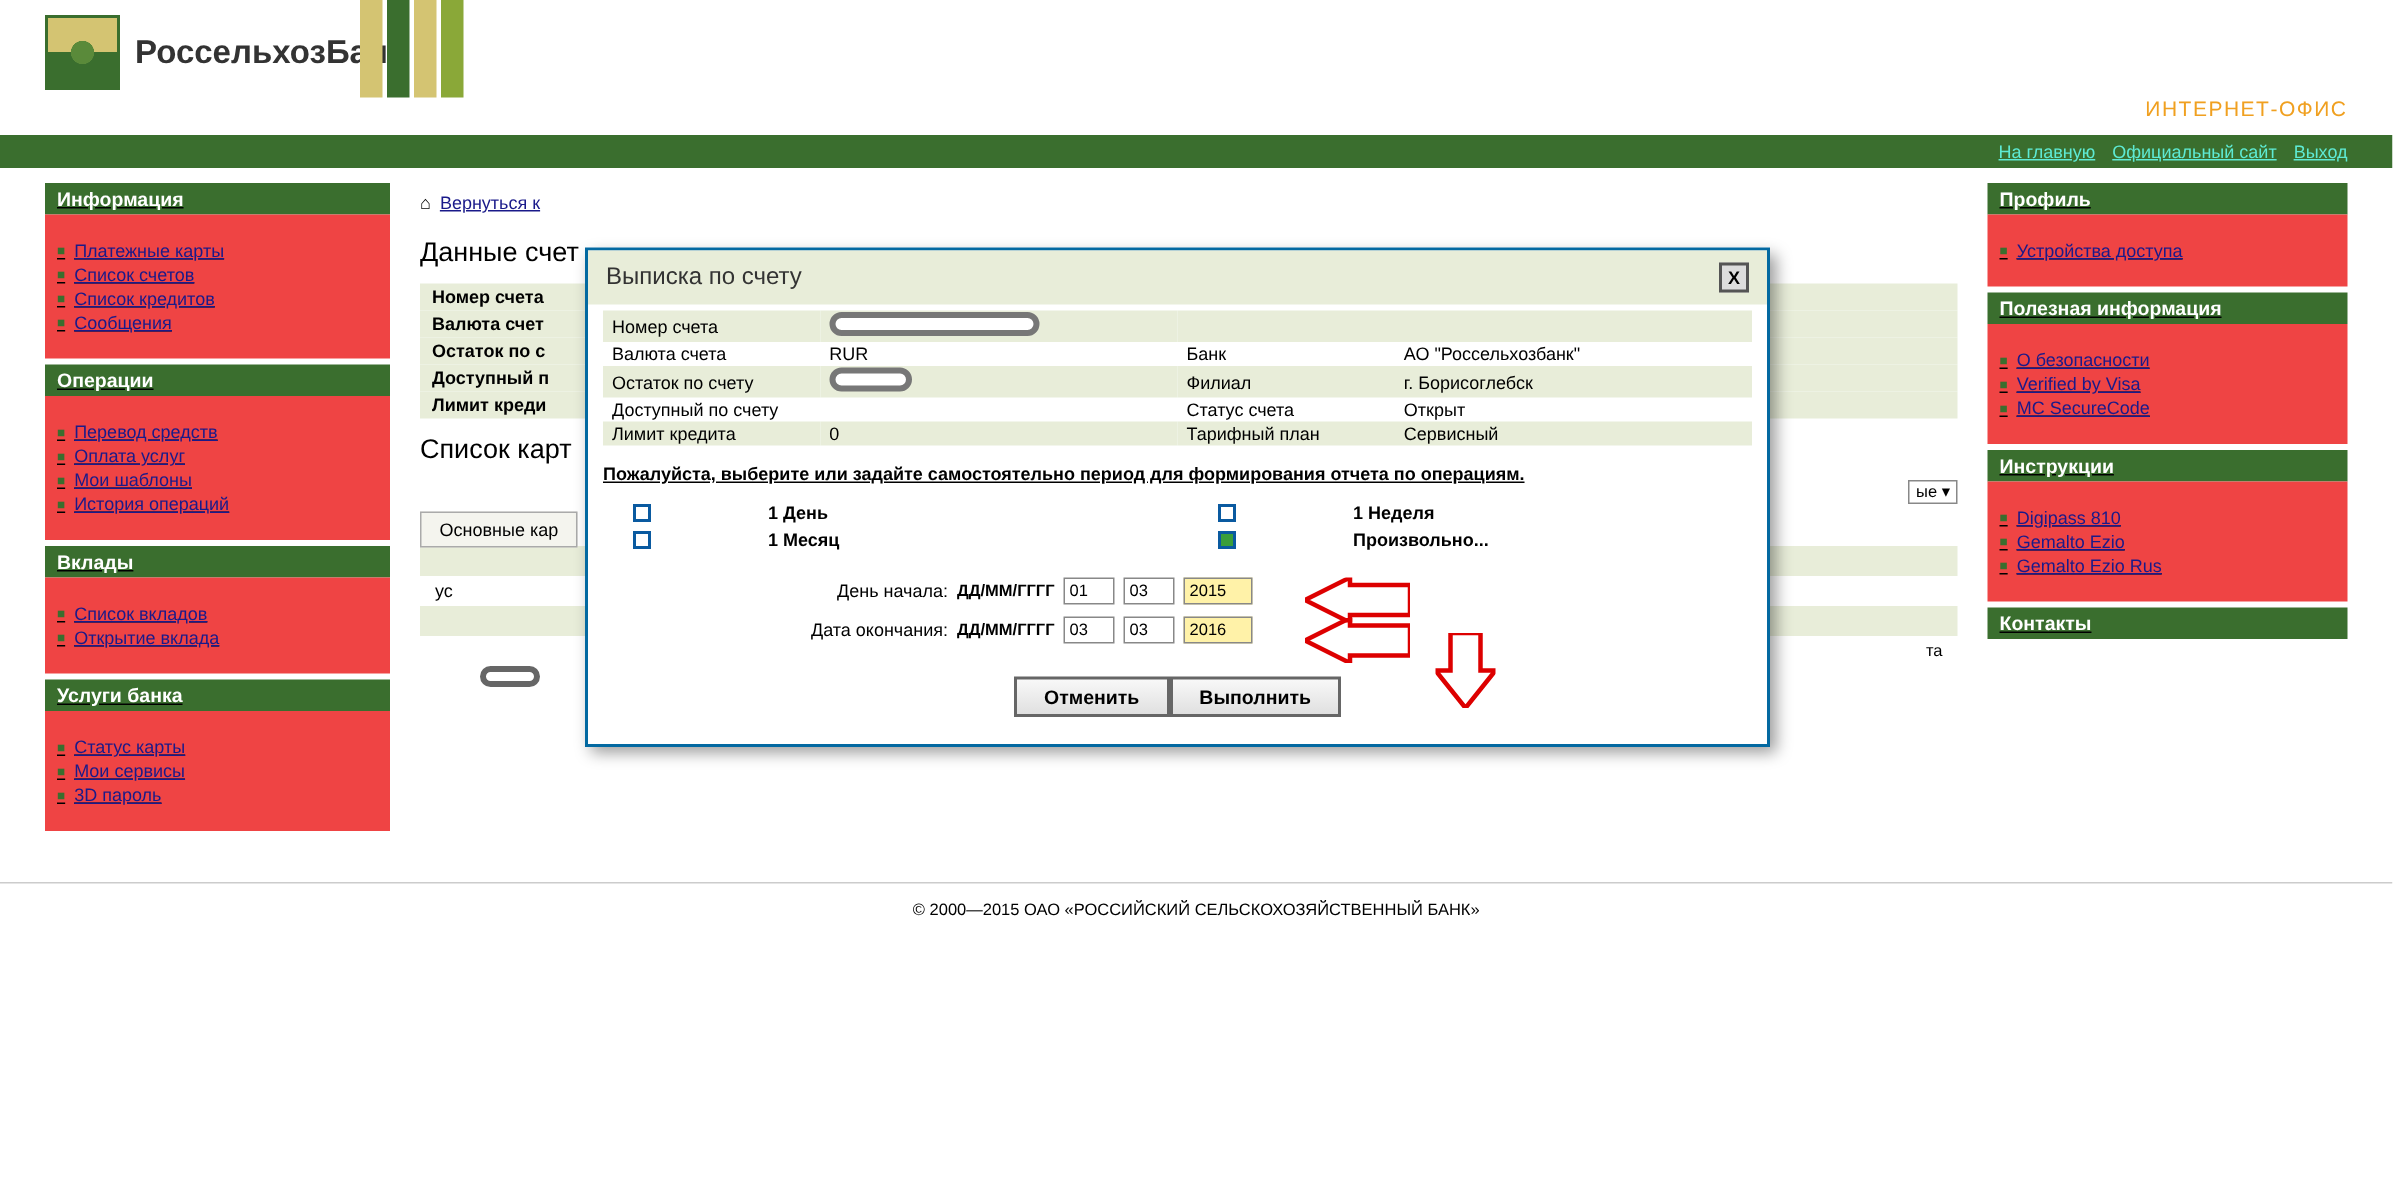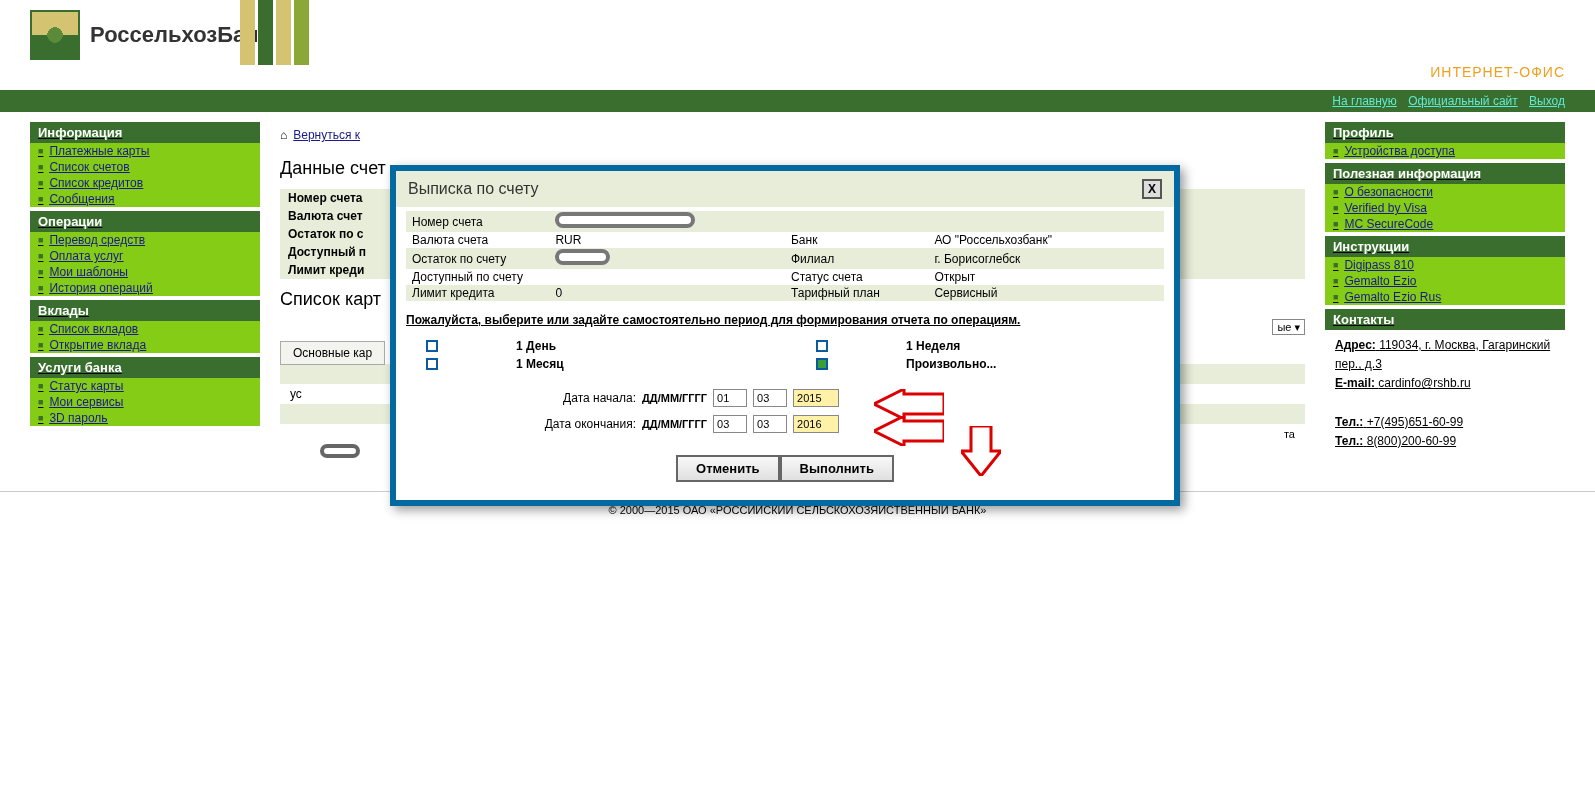--- a/index.html
+++ b/index.html
@@ -15,37 +15,37 @@
 .stripe { width: 15px; height: 100%; }
 .s1 { background: #d4c472; } .s2 { background: #3a6e2e; } .s3 { background: #d4c472; } .s4 { background: #8aa838; }
 .topbar { background: #3a6e2e; color: #fff; padding: 4px 30px; text-align: right; font-size: 12px; }
 .topbar a { color: #5eead4; text-decoration: underline; margin-left: 8px; }
 .container { display: flex; padding: 10px 30px; gap: 20px; }
 .sidebar { width: 230px; flex-shrink: 0; }
 .main { flex: 1; }
 .rightbar { width: 240px; flex-shrink: 0; }
 .panel { margin-bottom: 4px; text-decoration: underline; }
 .panel-head { background: #3a6e2e; color: #fff; font-weight: bold; padding: 3px 8px; font-size: 13px; }
-.panel-body { background: #84cc16; padding: 0 8px; }
+.panel-body { background: #ef4444; padding: 16px 8px; }
 .panel-body ul { list-style: none; }
 .panel-body li { padding: 1px 0; }
 .panel-body li::before { content: '■'; color: #3a6e2e; margin-right: 6px; font-size: 9px; position: relative; top: -1px; }
 .panel-body a { color: #1a1a8a; text-decoration: underline; }
 .contacts-body { padding: 6px 10px; font-size: 12px; line-height: 1.6; }
 .pdf-icon::before { content: '📄'; margin-right: 4px; color: #b22; font-size: 11px; }
 .breadcrumb { padding: 6px 0; font-size: 12px; }
 .breadcrumb::before { content: '⌂'; margin-right: 6px; }
 .breadcrumb a { color: #1a1a8a; text-decoration: underline; }
 h2 { font-size: 18px; font-weight: normal; margin: 10px 0; }
 .data-table { width: 100%; border-collapse: collapse; font-size: 12px; }
 .data-table td { padding: 2px 8px; background: #e8edd9; }
 .data-table td:first-child { font-weight: bold; width: 150px; }
 .footer { text-align: center; padding: 12px; font-size: 11px; border-top: 1px solid #ccc; margin-top: 20px; }
 
-.modal { position: absolute; top: 165px; left: 390px; width: 790px; background: #fff; border: 6px solid #0369a1; box-shadow: 4px 4px 10px rgba(0,0,0,0.4); z-index: 100; }
+.modal { position: absolute; top: 165px; left: 390px; width: 790px; background: #fff; border: 2px solid #0369a1; box-shadow: 4px 4px 10px rgba(0,0,0,0.4); z-index: 100; }
 .modal-head { background: #e8edd9; padding: 8px 12px; display: flex; align-items: center; justify-content: space-between; }
 .modal-title { font-size: 16px; color: #333; }
 .modal-close { width: 20px; height: 20px; border: 2px solid #555; background: #ddd; text-align: center; line-height: 16px; font-weight: bold; cursor: pointer; }
 .modal-body { padding: 4px 10px 18px; }
 .acct-table { width: 100%; border-collapse: collapse; font-size: 12px; margin-bottom: 10px; }
 .acct-table td { padding: 1px 6px; }
 .acct-table tr:nth-child(odd) td { background: #e8edd9; }
 .acct-table .label { width: 140px; }
 .acct-table .val { width: 230px; }
 .redact { display: inline-block; border: 4px solid #777; border-radius: 10px; background: #fff; }
@@ -207,27 +207,20 @@
       <div class="panel-body">
           <ul>
         <li class="pdf-icon"><a href="#">Digipass 810</a></li>
         <li class="pdf-icon"><a href="#">Gemalto Ezio</a></li>
         <li class="pdf-icon"><a href="#">Gemalto Ezio Rus</a></li>
       </ul>
         </div>
       </div>
     <div class="panel">
         <div class="panel-head">Контакты</div>
-      <div class="contacts-body">
-        <div><b>Адрес:</b> <span>119034, г. Москва, Гагаринский пер., д.3</span></div>
-        <div><b>E-mail:</b> <span>cardinfo@rshb.ru</span></div>
-        <br>
-        <div><b>Тел.:</b> <span>+7(495)651-60-99</span></div>
-        <div><b>Тел.:</b> <span>8(800)200-60-99</span></div>
-      </div>
       </div>
   </div>
 </div>
 
 <div class="footer">© 2000—2015 ОАО «РОССИЙСКИЙ СЕЛЬСКОХОЗЯЙСТВЕННЫЙ БАНК»</div>
 
 <div class="modal">
   <div class="modal-head">
     <span class="modal-title">Выписка по счету</span>
     <span class="modal-close">X</span>
@@ -275,21 +268,21 @@
         <span class="period-label">1 День</span>
       <span class="chk"></span>
         <span class="period-label">1 Неделя</span>
       <span class="chk"></span>
         <span class="period-label">1 Месяц</span>
       <span class="chk on"></span>
         <span class="period-label">Произвольно...</span>
     </div>
 
     <div class="date-row">
-      <span class="lbl">Дата начала:</span>
+      <span class="lbl">День начала:</span>
       <span class="fmt">ДД/ММ/ГГГГ</span>
       <input value="01" style="">
       <input value="03" style="">
       <input class="yr hl" value="2015" style="">
     </div>
     <div class="date-row">
       <span class="lbl">Дата окончания:</span>
       <span class="fmt">ДД/ММ/ГГГГ</span>
       <input value="03" style="">
       <input value="03" style="">

